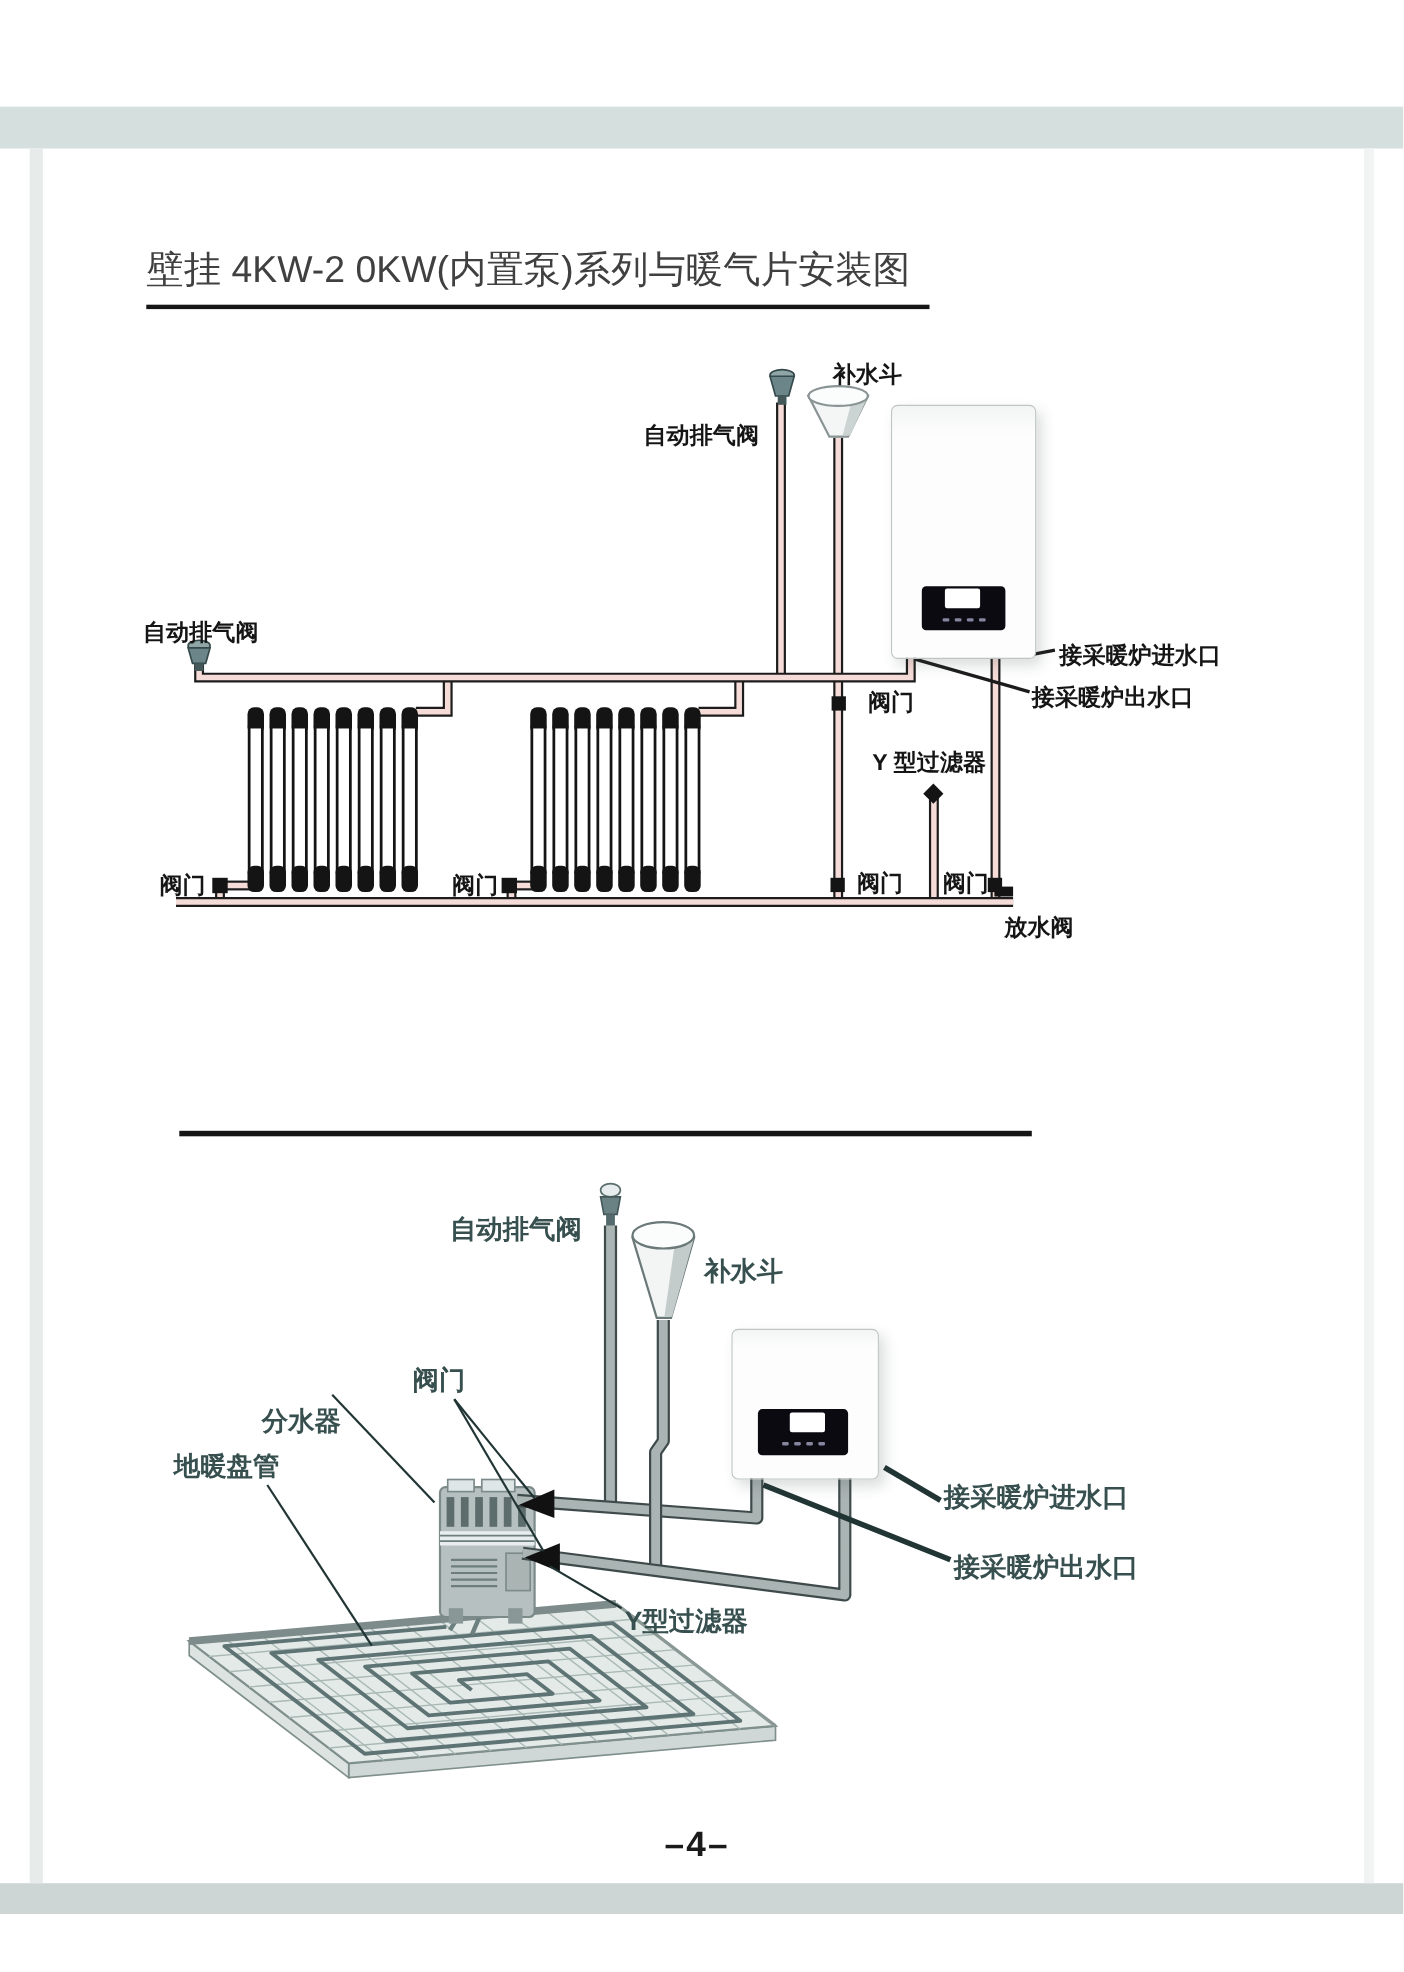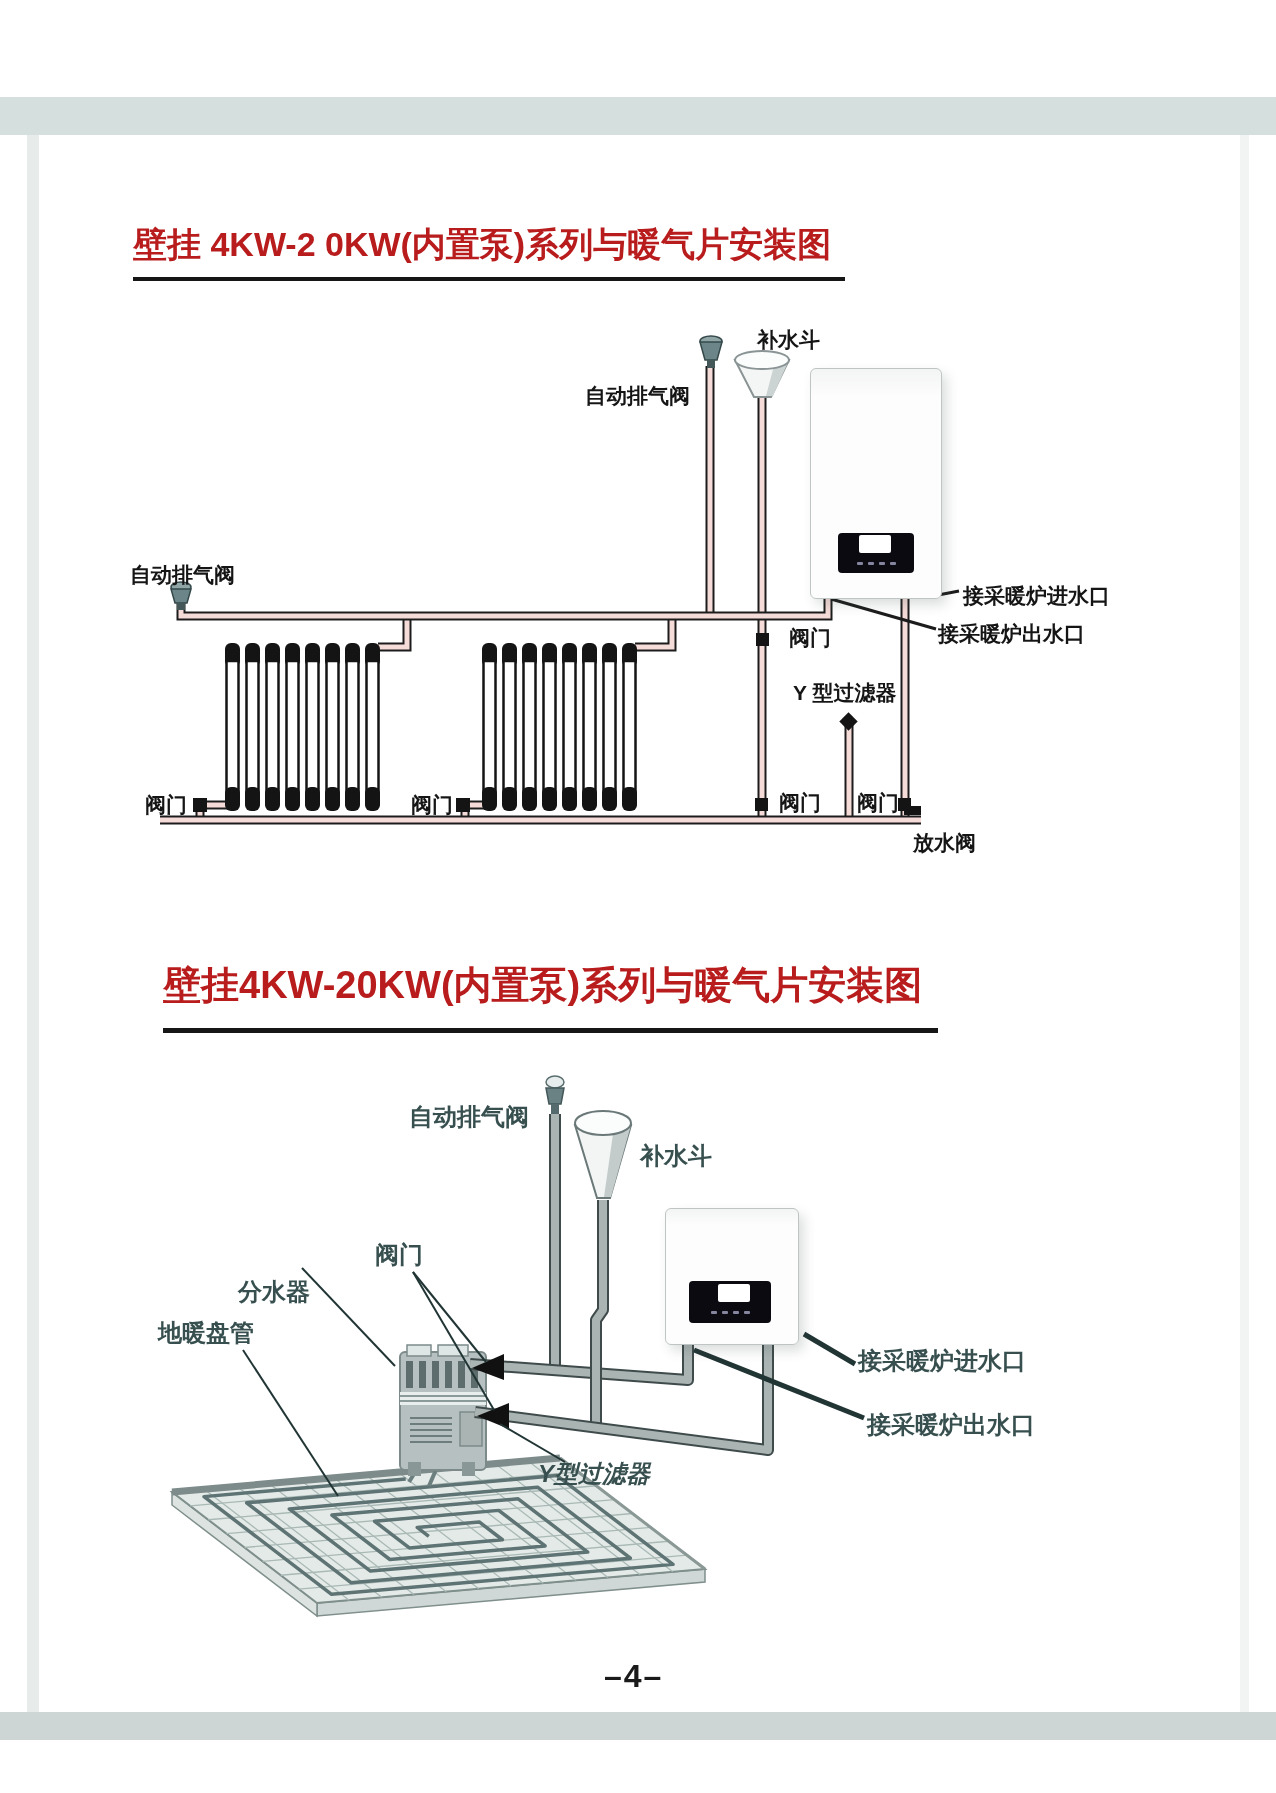--- a/index.html
+++ b/index.html
@@ -5,21 +5,21 @@
   html,body{margin:0;padding:0;background:#ffffff;}
   .page{position:relative;width:1276px;height:1793px;background:#ffffff;overflow:hidden;
         font-family:"Liberation Sans","DejaVu Sans",sans-serif;}
   .band{position:absolute;left:0;width:1276px;}
   .band.top{top:97px;height:38px;background:#d5dfde;}
   .band.bottom{top:1712px;height:28px;background:#cdd6d5;}
   .gutter{position:absolute;top:135px;height:1577px;}
   .gutter.left{left:27px;width:12px;background:#e7eceb;}
   .gutter.right{left:1240px;width:9px;background:#f1f4f3;}
 
-  .title{position:absolute;color:#b91c1c;font-weight:700;white-space:nowrap;}
+  .title{position:absolute;color:#404040;font-weight:400;white-space:nowrap;}
   #title1{left:133px;top:222px;font-size:34px;}
   #title2{left:163px;top:960px;font-size:38px;}
   .rule{position:absolute;background:#161616;}
   #rule1{left:133px;top:277px;width:712px;height:4px;}
   #rule2{left:163px;top:1028px;width:775px;height:5px;}
 
   svg.diag{position:absolute;left:0;top:0;width:1276px;height:1793px;}
 
   
   .po{fill:none;stroke:#1c1c1c;stroke-width:9;stroke-linejoin:miter;}
@@ -58,21 +58,20 @@
 
 <div class="page">
 
   <div class="band top"></div>
   <div class="band bottom"></div>
   <div class="gutter left"></div>
   <div class="gutter right"></div>
 
   <div class="title" id="title1">壁挂 4KW-2 0KW(内置泵)系列与暖气片安装图</div>
   <div class="rule" id="rule1"></div>
-  <div class="title" id="title2">壁挂4KW-20KW(内置泵)系列与暖气片安装图</div>
   <div class="rule" id="rule2"></div>
 
   <svg class="diag" viewBox="0 0 1276 1793">
     <defs>
       <g id="rcol">
         <rect class="cap" x="0" y="0" width="15" height="24" rx="6"></rect>
         <rect class="rbody" x="1.5" y="18" width="12" height="132"></rect>
         <rect class="cap" x="0" y="144" width="15" height="24" rx="6"></rect>
       </g>
     </defs>
@@ -267,18 +266,18 @@
   <div class="lbl1" style="left:411px;top:791px;">阀门</div>
   <div class="lbl1" style="left:779px;top:789px;">阀门</div>
   <div class="lbl1" style="left:857px;top:789px;">阀门</div>
   <div class="lbl1" style="left:913px;top:829px;">放水阀</div>
 
   <div class="lbl2" style="left:409px;top:1101px;">自动排气阀</div>
   <div class="lbl2" style="left:640px;top:1140px;">补水斗</div>
   <div class="lbl2" style="left:238px;top:1276px;">分水器</div>
   <div class="lbl2" style="left:375px;top:1239px;">阀门</div>
   <div class="lbl2" style="left:158px;top:1317px;">地暖盘管</div>
-  <div class="lbl2" style="left:538px;top:1458px;font-style:italic;">Y型过滤器</div>
+  <div class="lbl2" style="left:568px;top:1458px;">Y型过滤器</div>
   <div class="lbl2" style="left:858px;top:1345px;">接采暖炉进水口</div>
   <div class="lbl2" style="left:867px;top:1409px;">接采暖炉出水口</div>
 
   <div class="pagenum">–4–</div>
 </div>
 
 </body></html>

